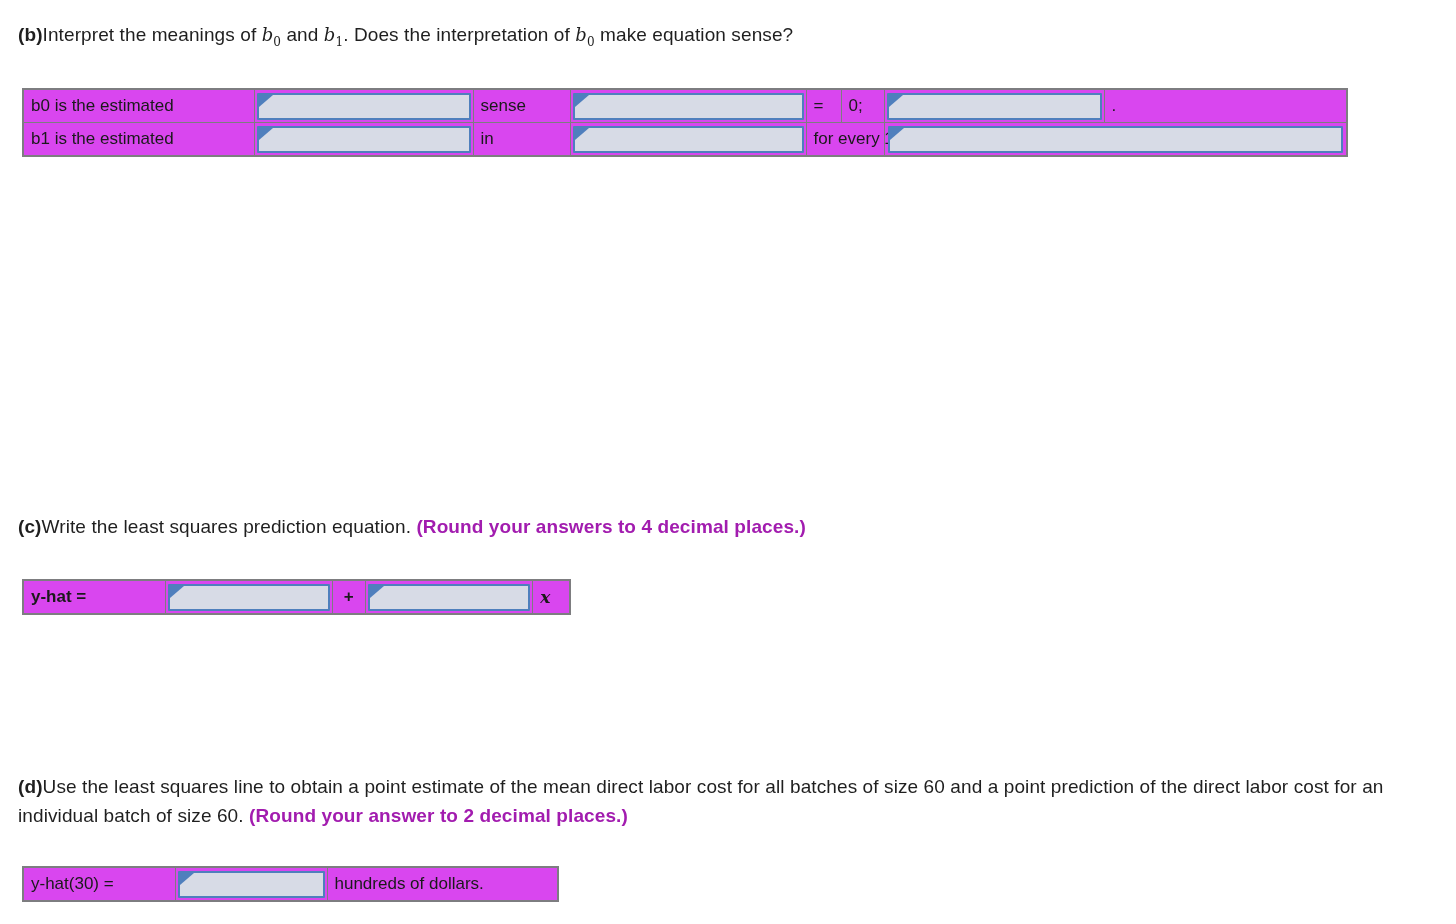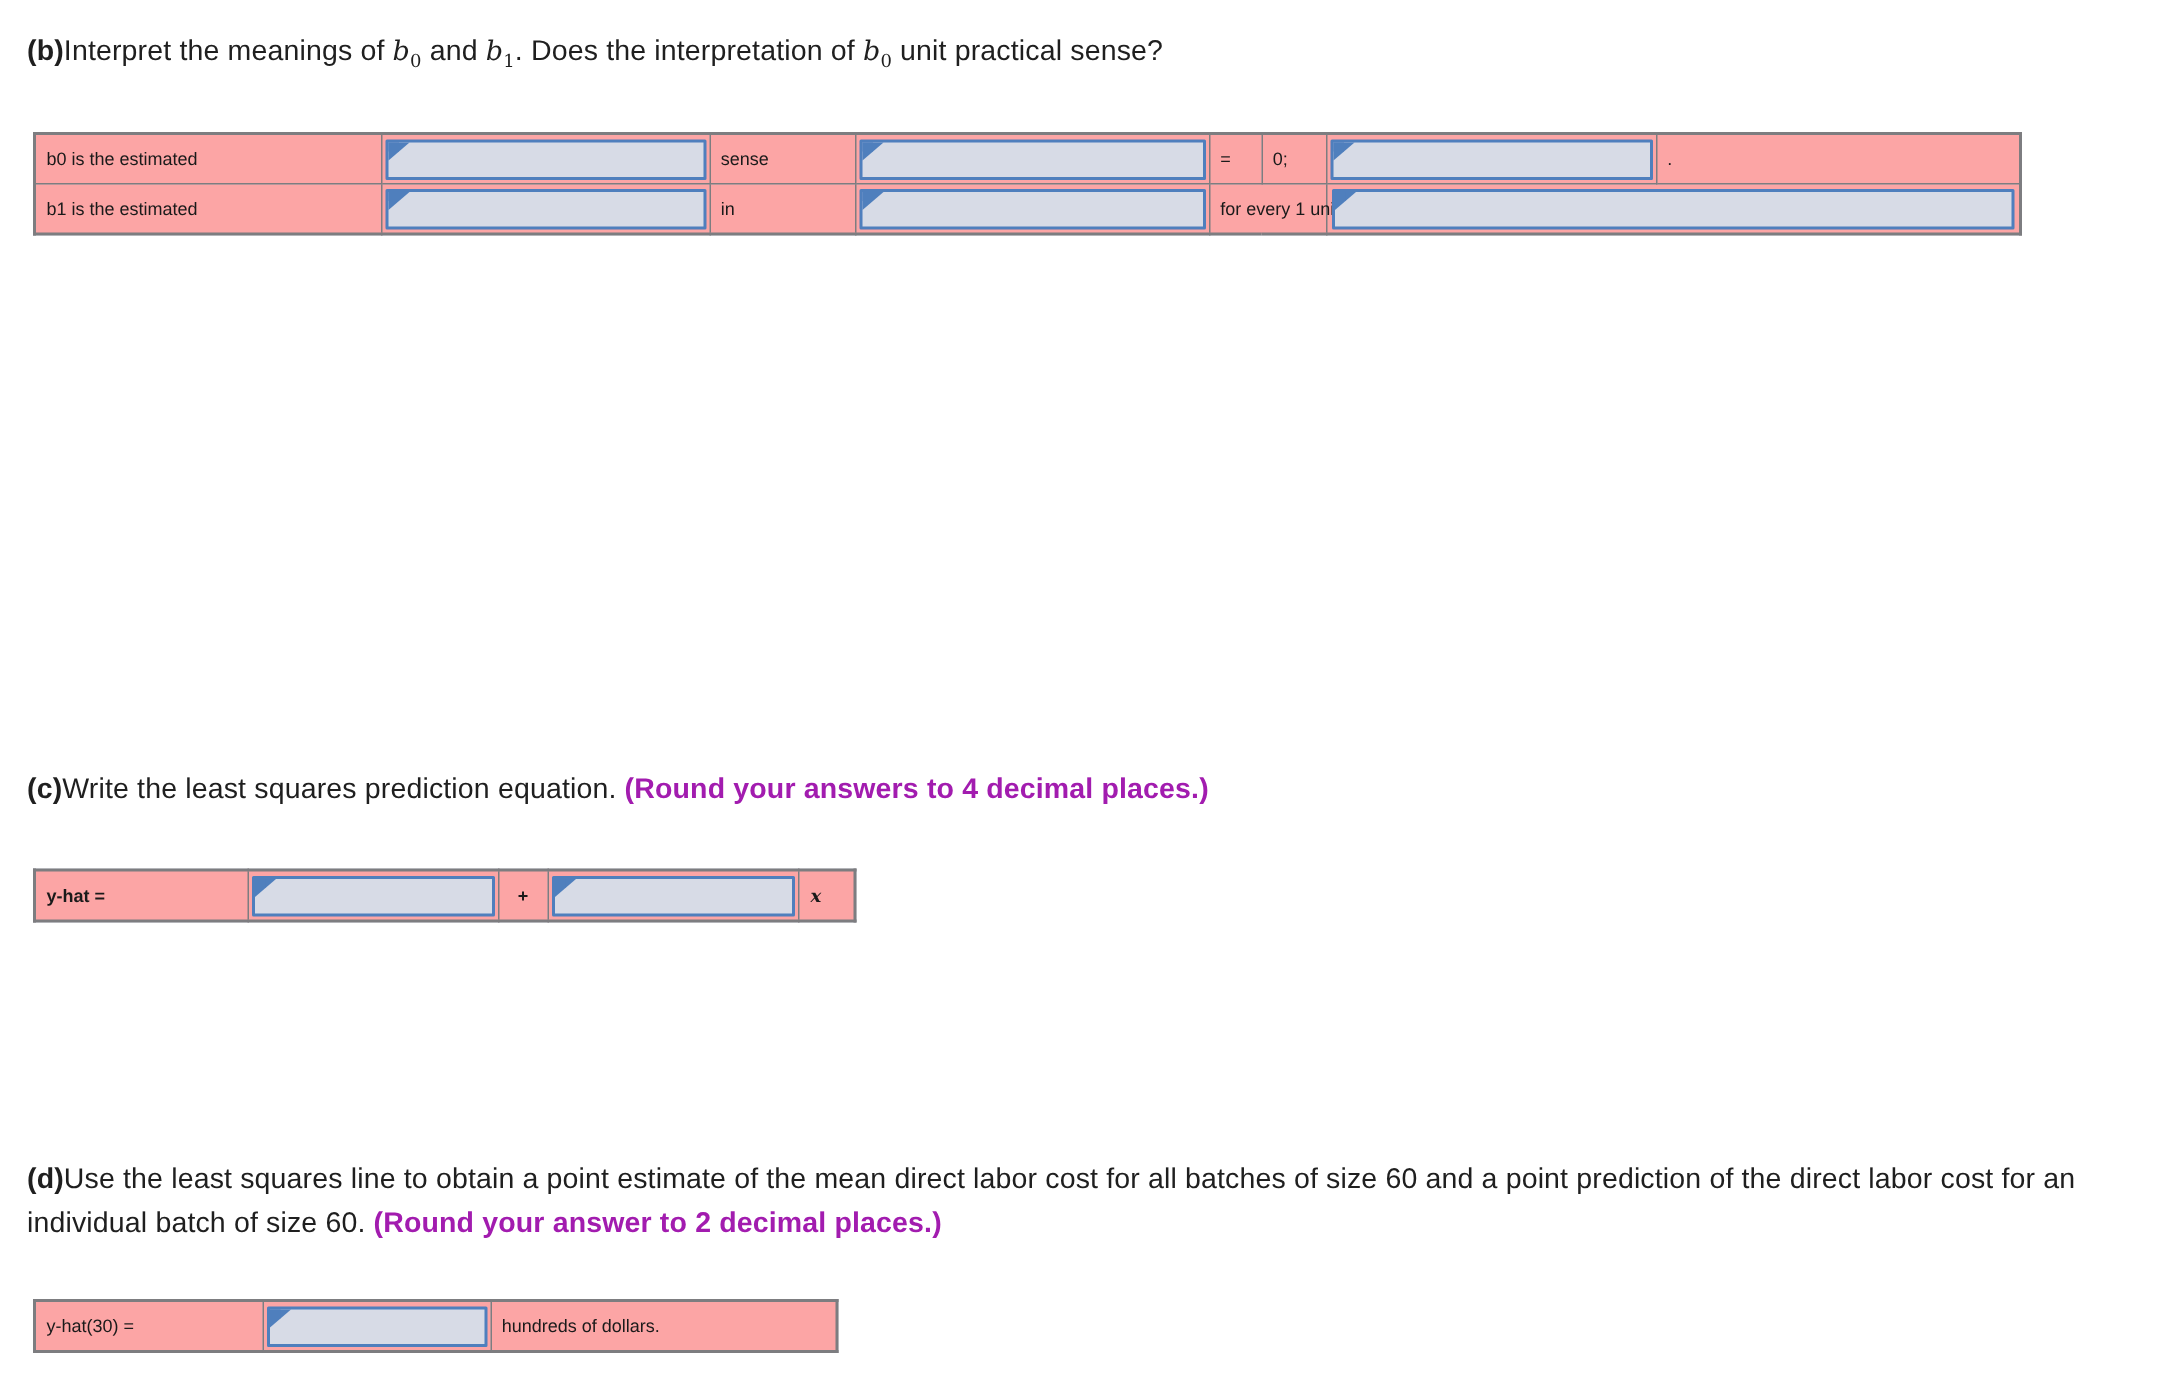--- a/index.html
+++ b/index.html
@@ -42,24 +42,24 @@
   
   .wtable {
     position: absolute;
     border-collapse: collapse;
     border: 2px solid #7d7d80;
     background: #d9dde7;
     table-layout: fixed;
   }
   .wtable td {
     border: 1px solid #7d7d80;
-    background: #fca5a5;
+    background: #d946ef;
     padding: 0;
     vertical-align: middle;
-    font-size: 12px;
+    font-size: 17px;
     color: #1a1a1a;
     height: 32px;
     margin-left: 24px;
   }
   .wtable td.txt {
     padding: 0 7px;
     white-space: nowrap;
   }
   .wtable td.host {
     padding: 0;
@@ -93,21 +93,21 @@
   .italic-x {
     font-family: "DejaVu Serif", "Liberation Serif", serif;
     font-style: italic;
     font-size: 18px;
   }
 </style>
 </head>
 <body>
 
 <div class="q-text" style="left:18px; top:20px; width:1400px;">
-  <span class="q-label">(b)</span><span>Interpret the meanings of </span><span class="mathvar"><span>b</span><sub>0</sub></span><span> and </span><span class="mathvar"><span>b</span><sub>1</sub></span><span>. Does the interpretation of </span><span class="mathvar"><span>b</span><sub>0</sub></span><span> unit practical sense?</span>
+  <span class="q-label">(b)</span><span>Interpret the meanings of </span><span class="mathvar"><span>b</span><sub>0</sub></span><span> and </span><span class="mathvar"><span>b</span><sub>1</sub></span><span>. Does the interpretation of </span><span class="mathvar"><span>b</span><sub>0</sub></span><span> make equation sense?</span>
 </div>
 
 <table class="wtable" style="left:22px; top:88px; width:1324px;">
   <colgroup>
     <col style="width:231px">
     <col style="width:219px">
     <col style="width:97px">
     <col style="width:236px">
     <col style="width:35px">
     <col style="width:43px">

